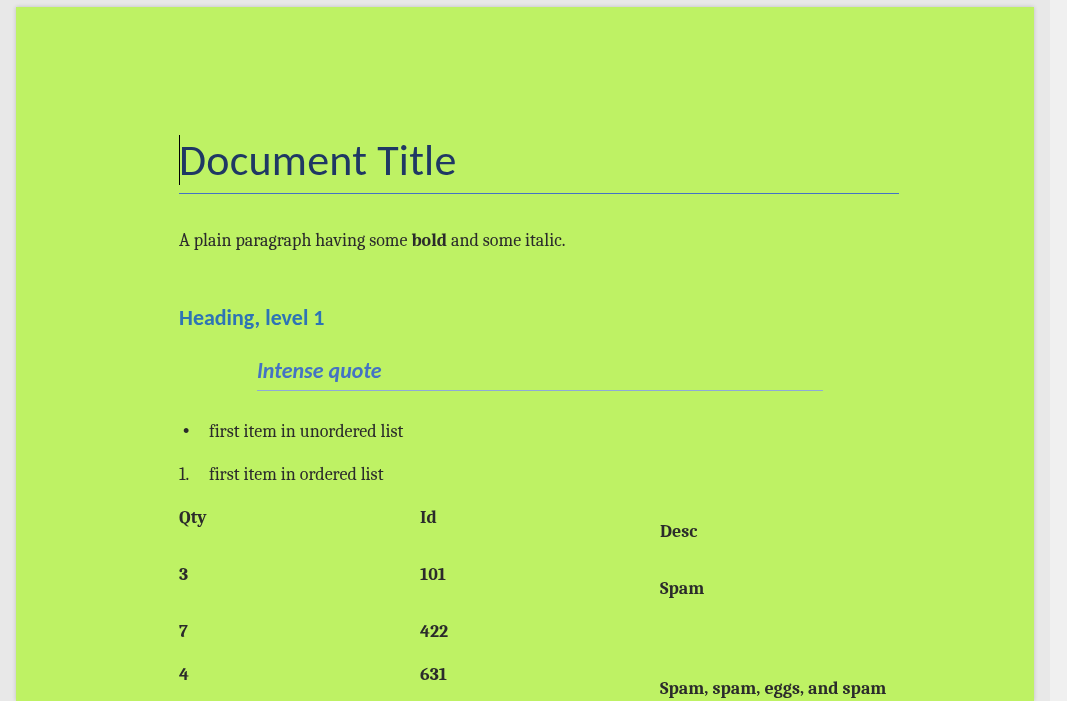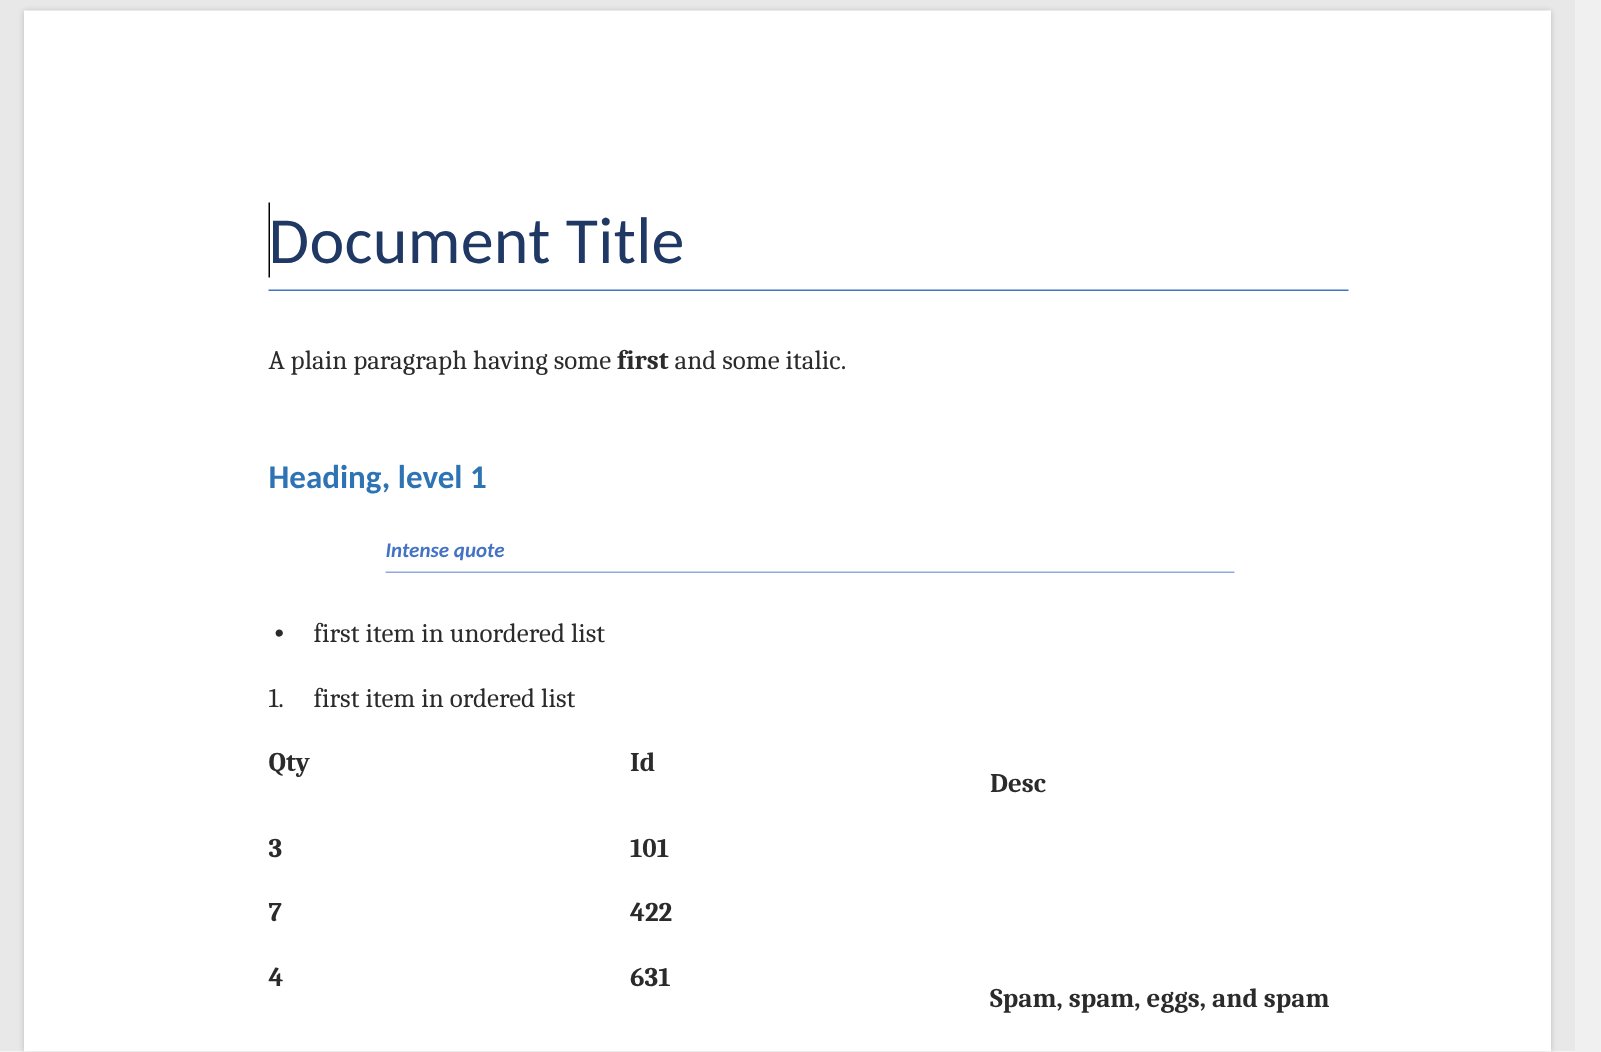--- a/index.html
+++ b/index.html
@@ -10,21 +10,21 @@
       height: 701px;
       overflow: hidden;
       position: relative;
     }
     .page {
       position: absolute;
       left: 16px;
       top: 7px;
       width: 1018px;
       height: 694px;
-      background: #ffffff;
+      background: #bef264;
       box-shadow: 0 0 4px rgba(0,0,0,0.18);
       padding: 126px 148px 0 163px;
     }
     .scrollbar-track {
       position: absolute;
       right: 0;
       top: 0;
       width: 17px;
       height: 701px;
       background: #f0f0f0;
@@ -66,21 +66,21 @@
     }
     .quote-wrap {
       margin-left: 78px;
       width: 566px;
       border-bottom: 1px solid #8faad8;
       padding-bottom: 6px;
       margin-bottom: 30px;
     }
     .quote {
       font-family: Calibri, 'Segoe UI', Arial, sans-serif;
-      font-size: 14px;
+      font-size: 22px;
       font-weight: bold;
       font-style: italic;
       color: #4472c4;
     }
     .ul-item {
       font-size: 18px;
       color: #2b2b2b;
       margin-bottom: 22px;
       padding-left: 30px;
       position: relative;
@@ -122,21 +122,21 @@
 <body>
 
 <div class="page">
 
   <h1 class="title">
     <span class="cursor"></span>
     <span>Document Title</span>
   </h1>
 
   <p class="paragraph">
-    <span>A plain paragraph having some </span><span class="b">first</span><span> and some </span><span class="i">italic</span><span>.</span>
+    <span>A plain paragraph having some </span><span class="b">bold</span><span> and some </span><span class="i">italic</span><span>.</span>
   </p>
 
   <h2 class="heading1">
     <span>Heading, level 1</span>
   </h2>
 
   <div class="quote-wrap">
     <span class="quote">Intense quote</span>
   </div>
 
@@ -152,20 +152,21 @@
 
   <div class="table">
     <div class="row">
       <div class="c1">Qty</div>
       <div class="c2">Id</div>
       <div class="c3">Desc</div>
     </div>
     <div class="row">
       <div class="c1">3</div>
       <div class="c2">101</div>
+      <div class="c3">Spam</div>
     </div>
     <div class="row">
       <div class="c1">7</div>
       <div class="c2">422</div>
     </div>
     <div class="row">
       <div class="c1">4</div>
       <div class="c2">631</div>
       <div class="c3">Spam, spam, eggs, and spam</div>
     </div>

